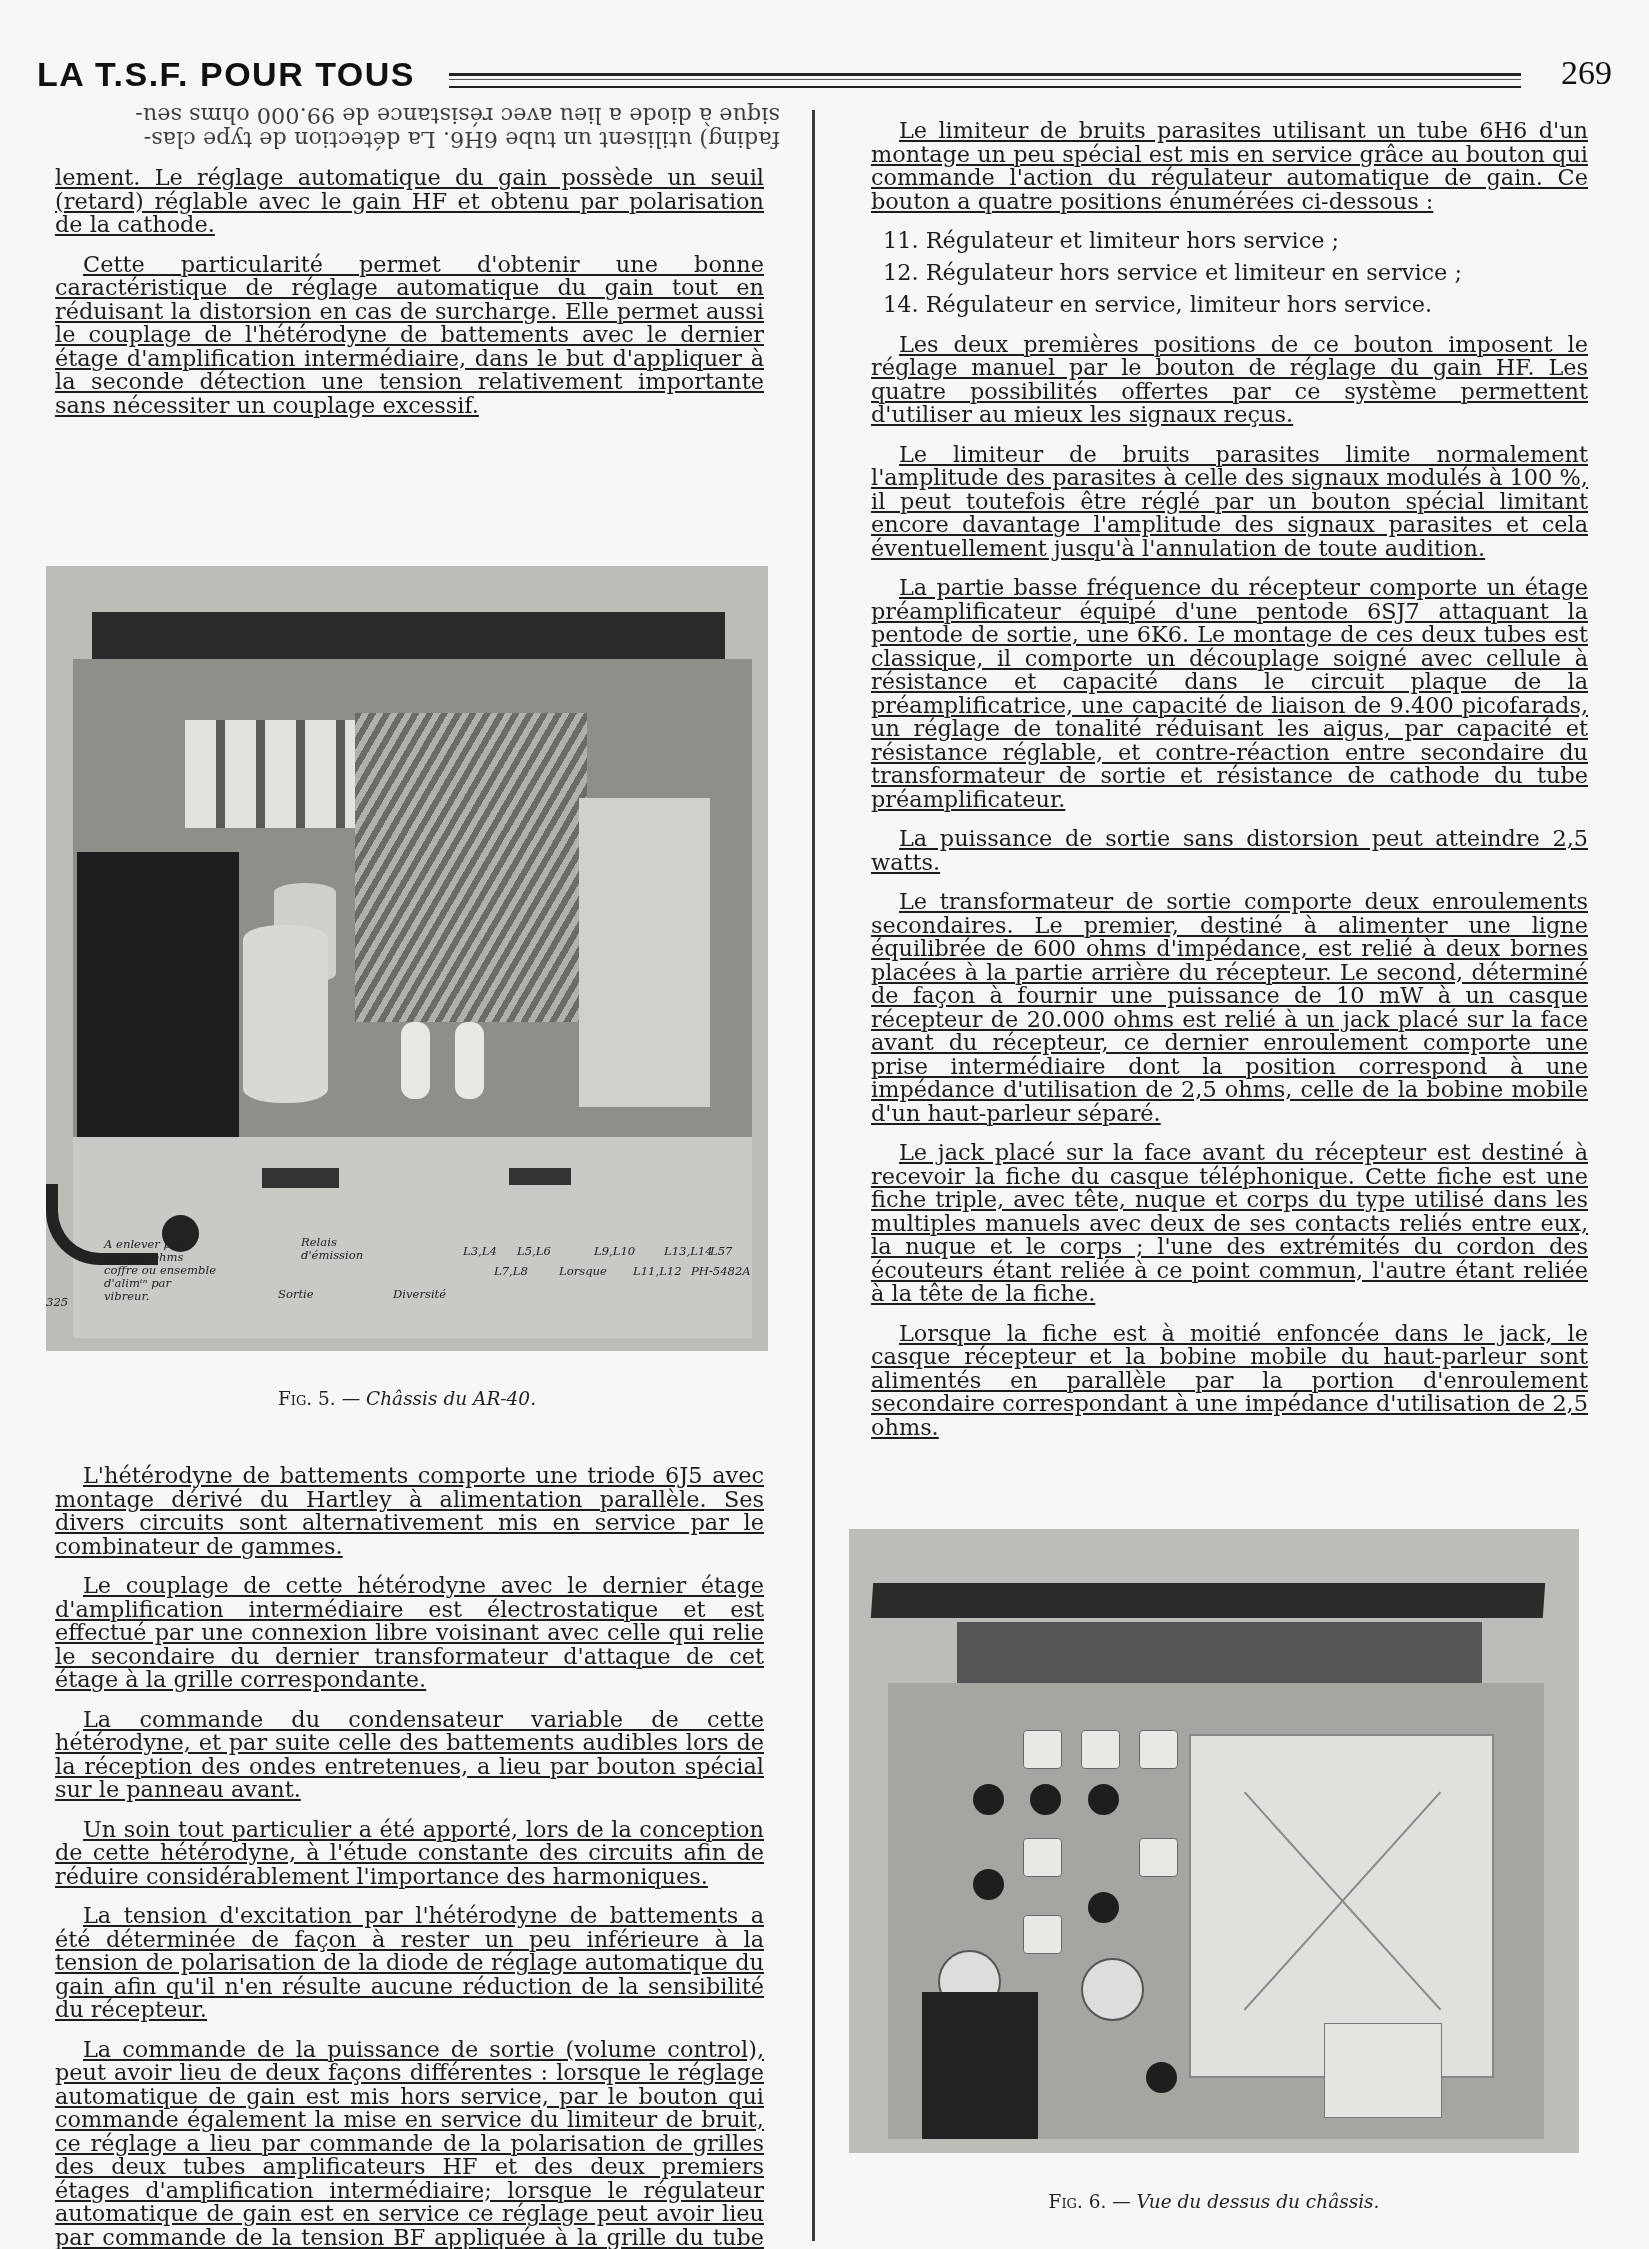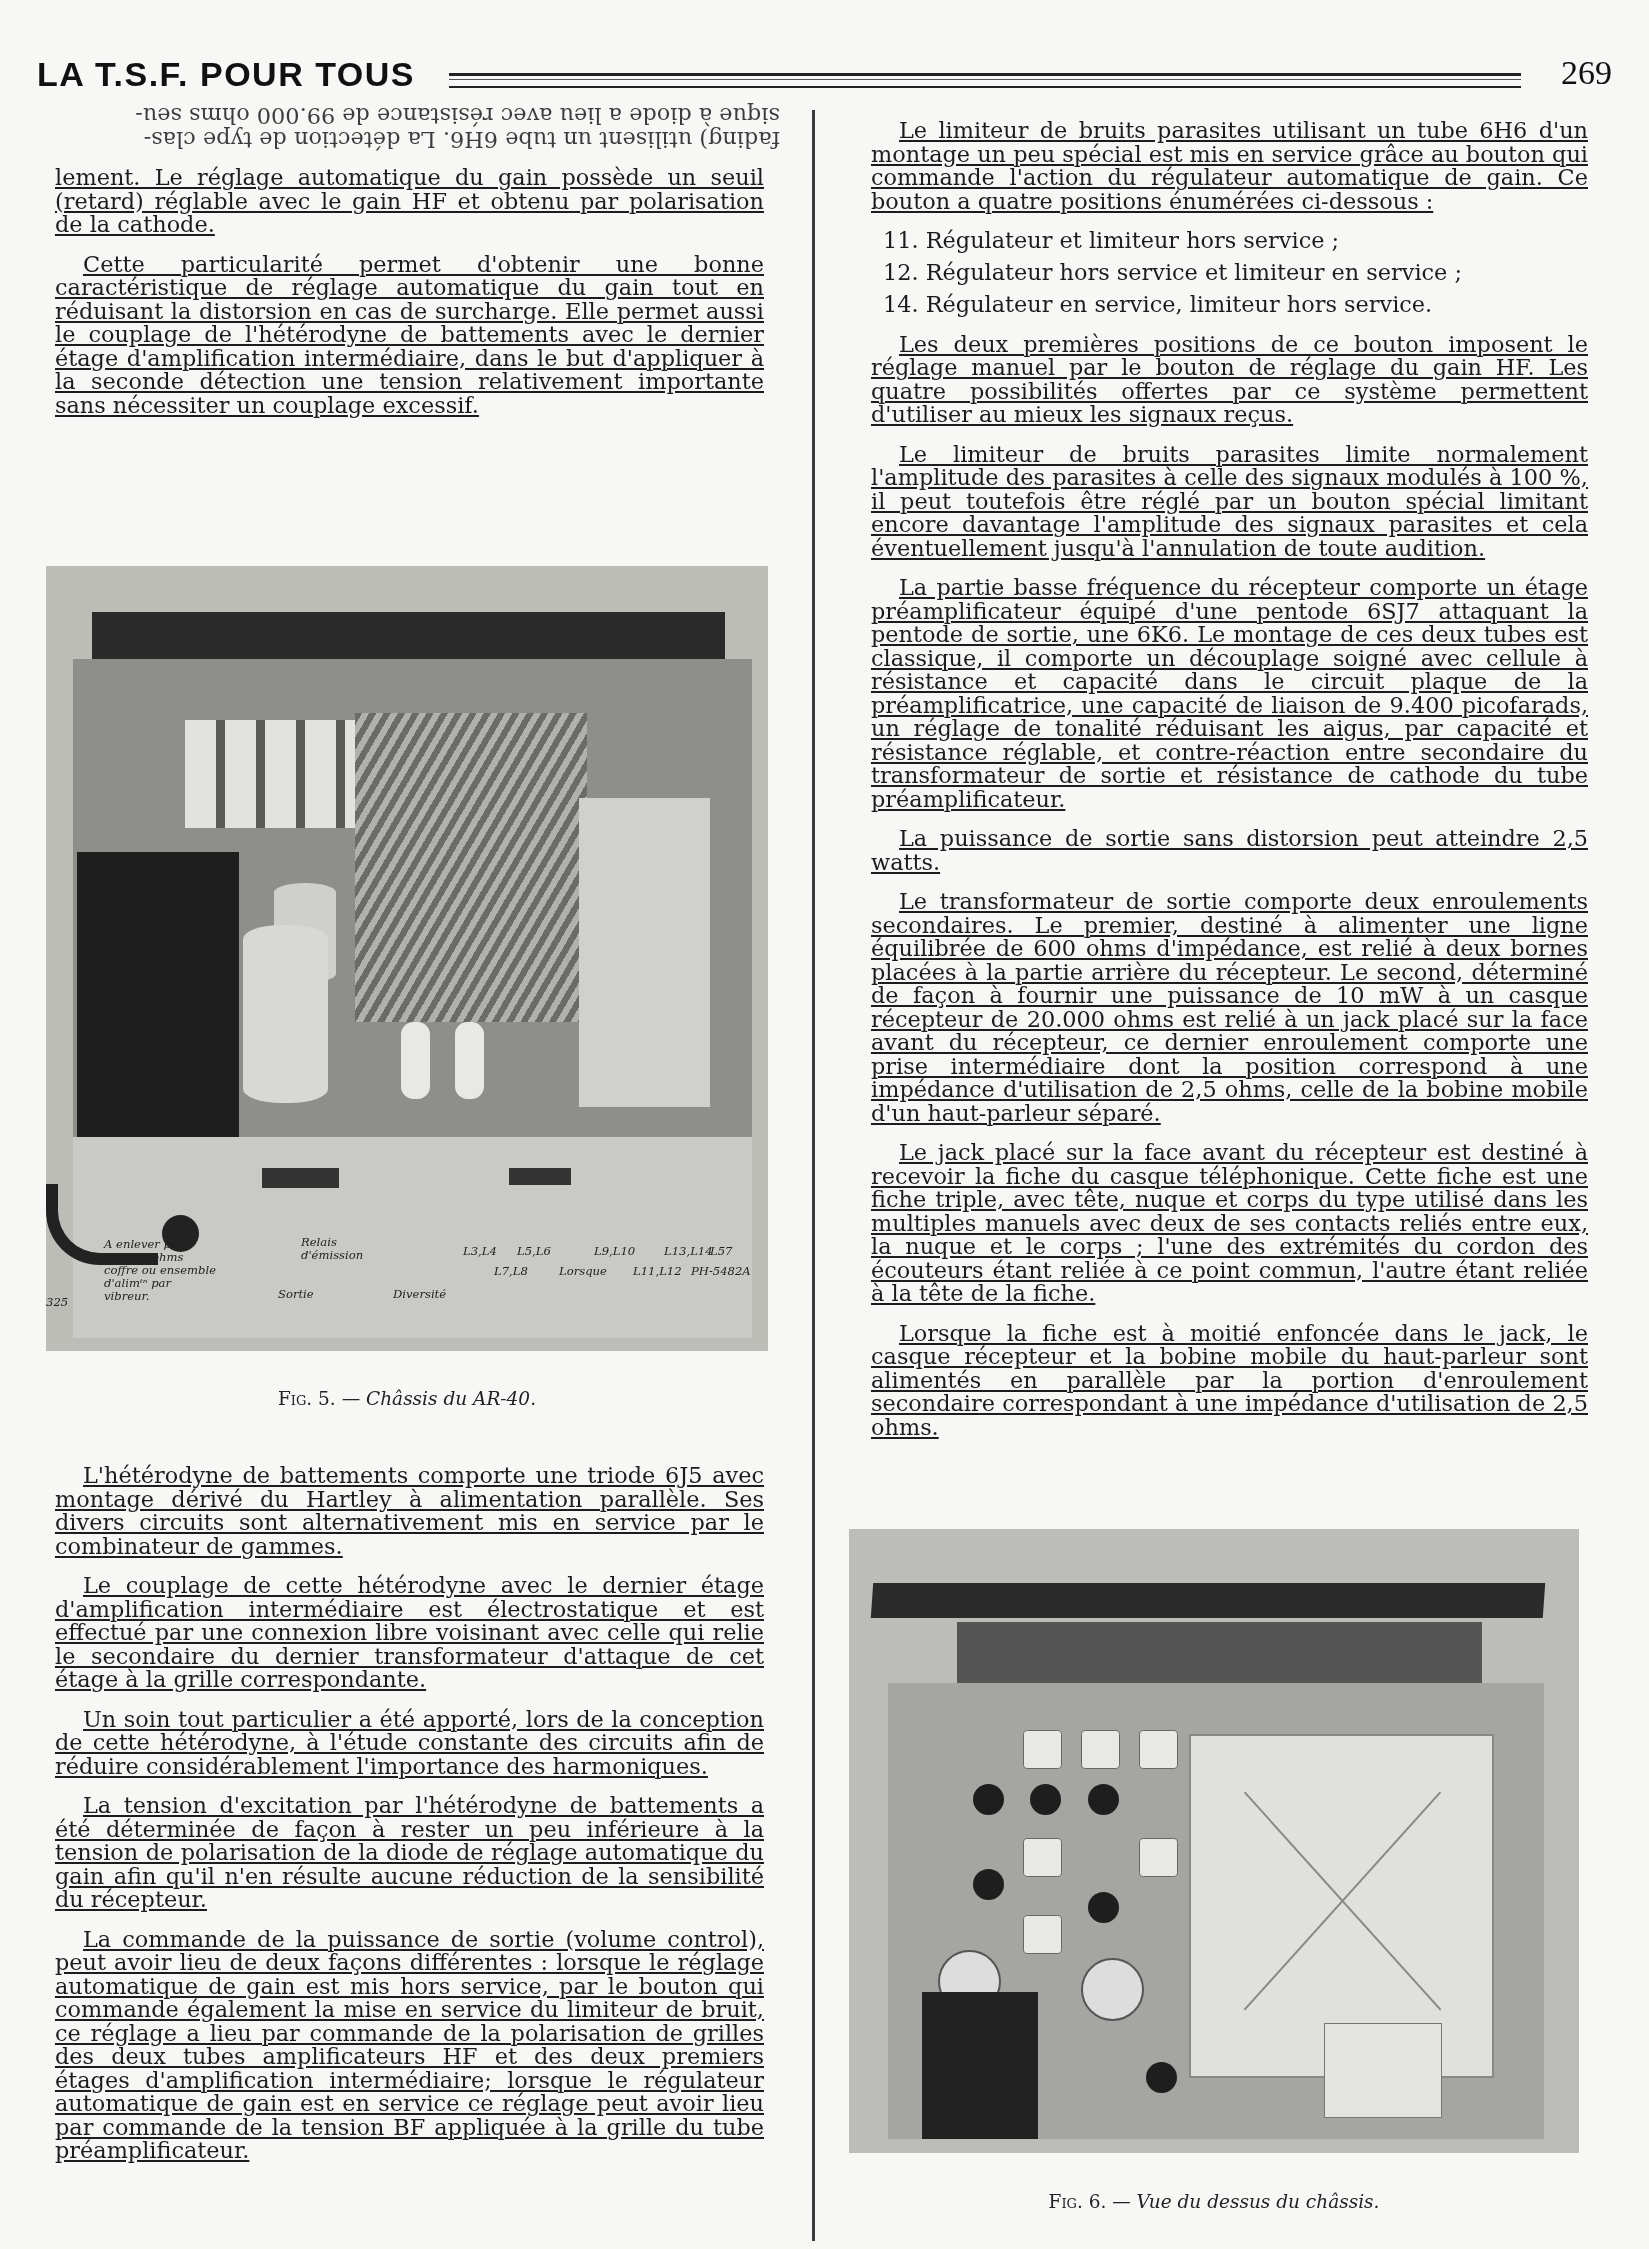--- a/index.html
+++ b/index.html
@@ -119,20 +119,21 @@
   <div class="f5-label" style="left:664px;top:679px;">L57</div>
   <div class="f5-label" style="left:645px;top:699px;">PH-5482A</div>
 </div>
 <div class="caption cap5">
   <span class="fig-no">Fig. 5.</span><span> — </span><span>Châssis du AR-40.</span>
 </div>
 
 <div class="col col-left" style="top:1448px;">
   <p>L'hétérodyne de battements comporte une triode 6J5 avec montage dérivé du Hartley à alimentation parallèle. Ses divers circuits sont alternativement mis en service par le combinateur de gammes.</p>
   <p>Le couplage de cette hétérodyne avec le dernier étage d'amplification intermédiaire est électrostatique et est effectué par une connexion libre voisinant avec celle qui relie le secondaire du dernier transformateur d'attaque de cet étage à la grille correspondante.</p>
+  <p>La commande du condensateur variable de cette hétérodyne, et par suite celle des battements audibles lors de la réception des ondes entretenues, a lieu par bouton spécial sur le panneau avant.</p>
   <p>Un soin tout particulier a été apporté, lors de la conception de cette hétérodyne, à l'étude constante des circuits afin de réduire considérablement l'importance des harmoniques.</p>
   <p>La tension d'excitation par l'hétérodyne de battements a été déterminée de façon à rester un peu inférieure à la tension de polarisation de la diode de réglage automatique du gain afin qu'il n'en résulte aucune réduction de la sensibilité du récepteur.</p>
   <p>La commande de la puissance de sortie (volume control), peut avoir lieu de deux façons différentes : lorsque le réglage automatique de gain est mis hors service, par le bouton qui commande également la mise en service du limiteur de bruit, ce réglage a lieu par commande de la polarisation de grilles des deux tubes amplificateurs HF et des deux premiers étages d'amplification intermédiaire; lorsque le régulateur automatique de gain est en service ce réglage peut avoir lieu par commande de la tension BF appliquée à la grille du tube préamplificateur.</p>
 </div>
 
 <div class="col col-right" style="top:103px;">
   <p>Le limiteur de bruits parasites utilisant un tube 6H6 d'un montage un peu spécial est mis en service grâce au bouton qui commande l'action du régulateur automatique de gain. Ce bouton a quatre positions énumérées ci-dessous :</p>
   <ol>
     <li>11. Régulateur et limiteur hors service ;</li>
     <li>12. Régulateur hors service et limiteur en service ;</li>

